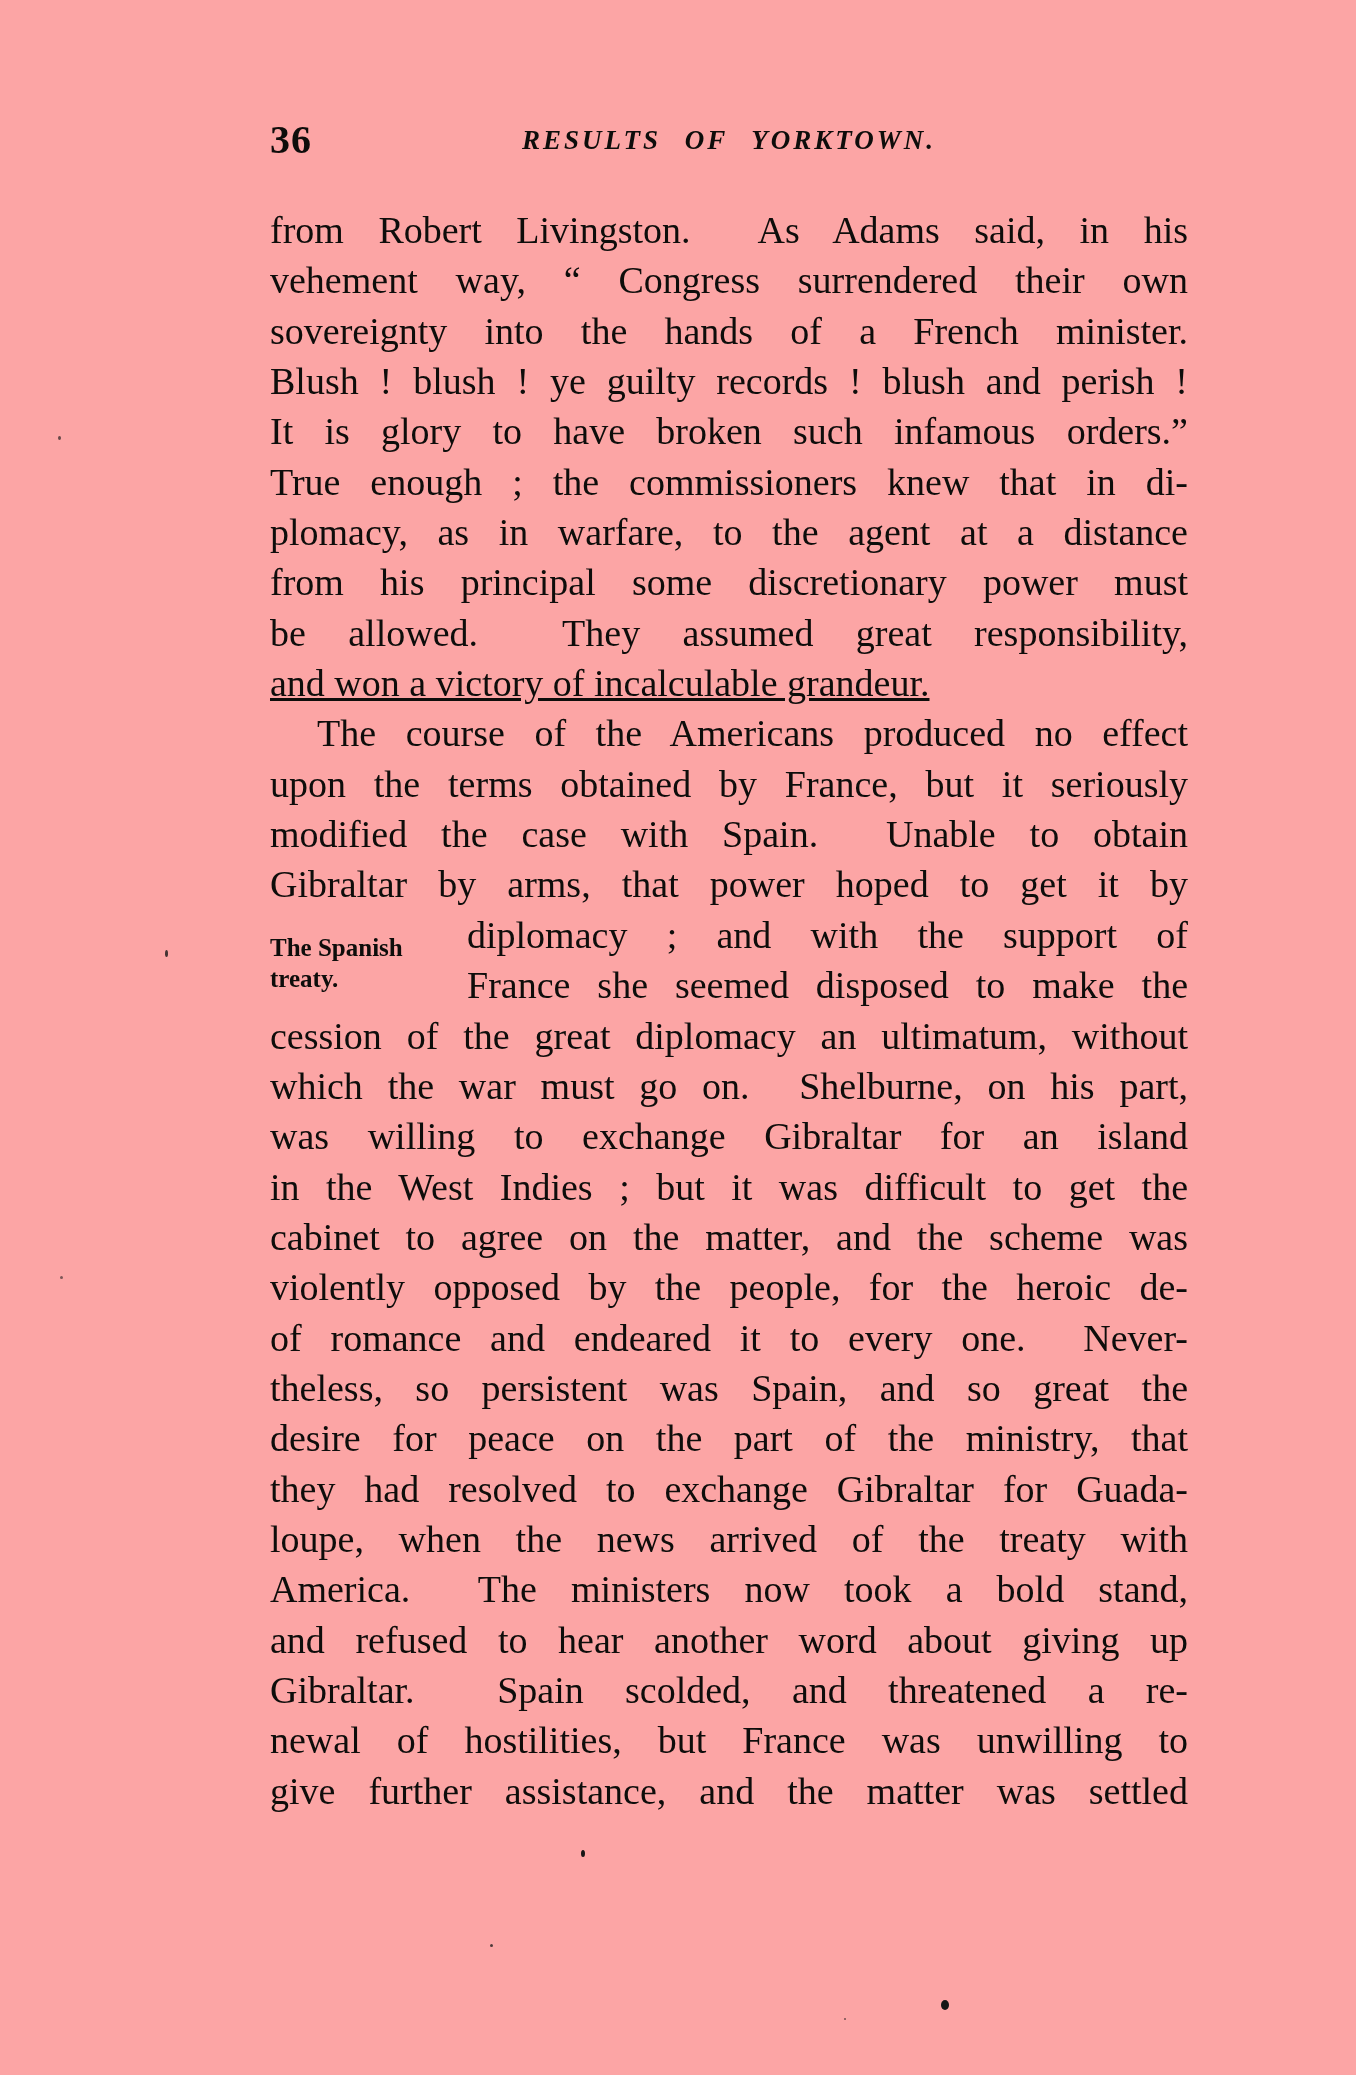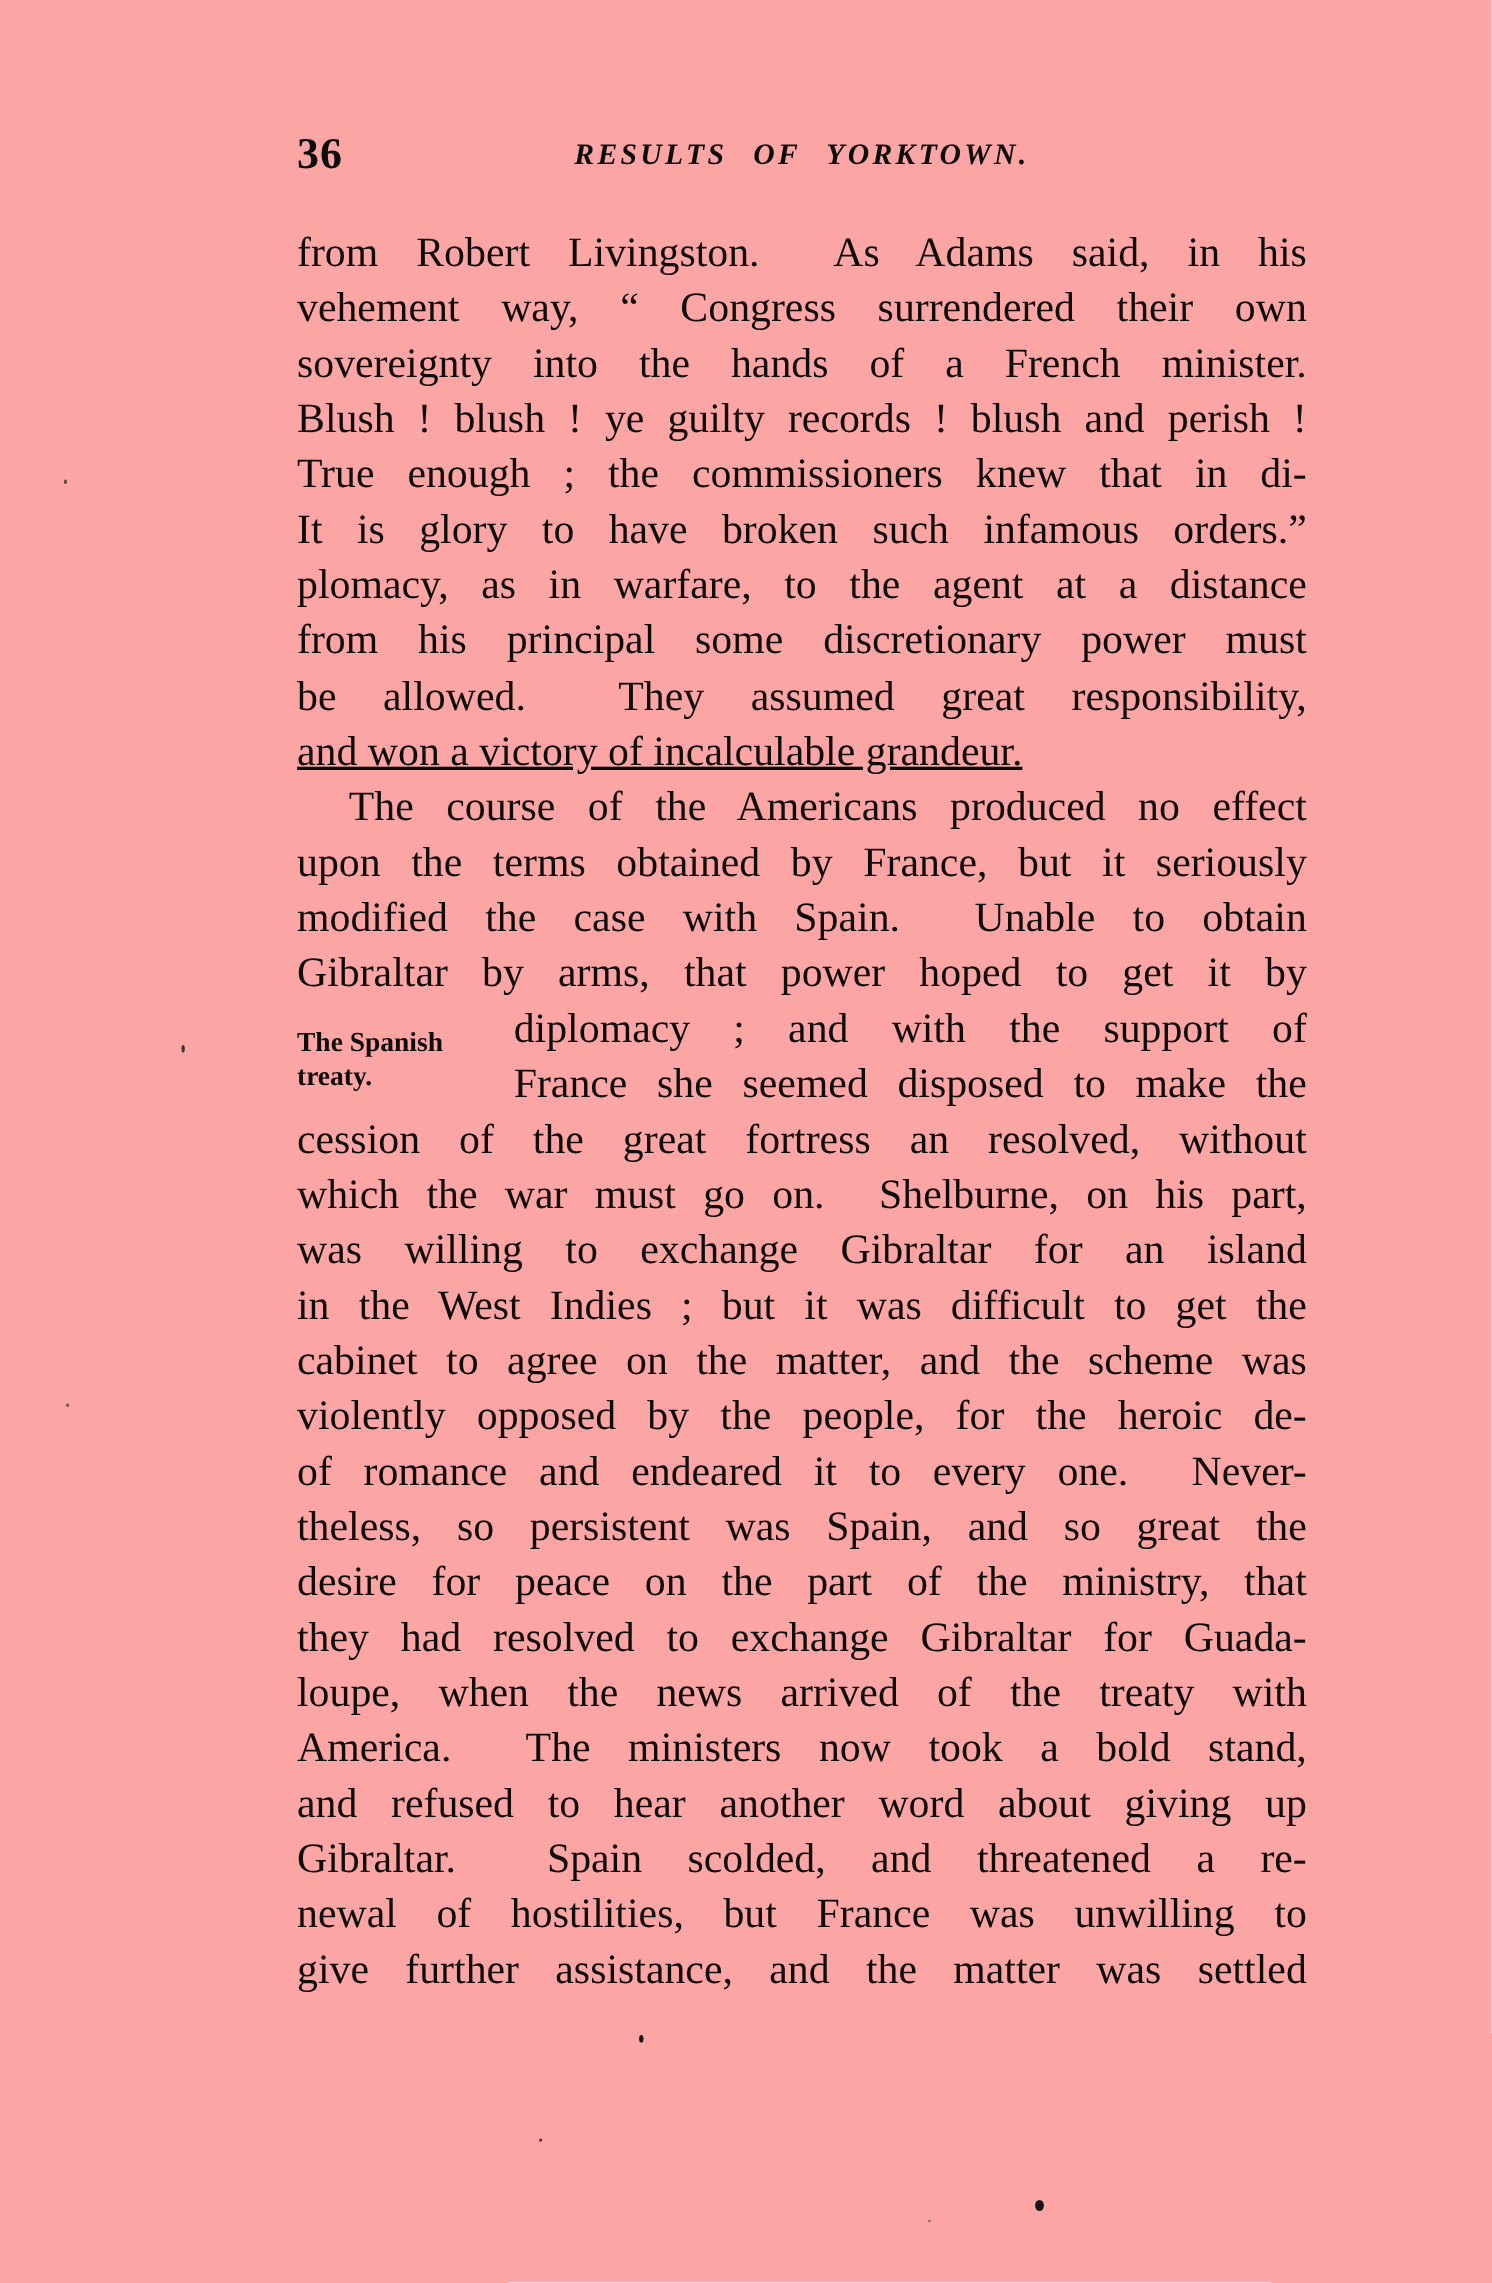--- a/index.html
+++ b/index.html
@@ -103,33 +103,33 @@
   <div class="header-row">
     <div class="page-number">36</div>
     <div class="running-title">RESULTS OF YORKTOWN.</div>
   </div>
 
   <div class="body-block">
     <div class="line">from Robert Livingston.&nbsp; As Adams said, in his</div>
     <div class="line">vehement way, “ Congress surrendered their own</div>
     <div class="line">sovereignty into the hands of a French minister.</div>
     <div class="line">Blush ! blush ! ye guilty records ! blush and perish !</div>
+    <div class="line">It is glory to have broken such infamous orders.”</div>
     <div class="line">True enough ; the commissioners knew that in di-</div>
-    <div class="line">It is glory to have broken such infamous orders.”</div>
     <div class="line">plomacy, as in warfare, to the agent at a distance</div>
     <div class="line">from his principal some discretionary power must</div>
     <div class="line">be allowed.&nbsp; They assumed great responsibility,</div>
     <div class="line para-end">and won a victory of incalculable grandeur.</div>
     <div class="line para-start">The course of the Americans produced no effect</div>
     <div class="line">upon the terms obtained by France, but it seriously</div>
     <div class="line">modified the case with Spain.&nbsp; Unable to obtain</div>
     <div class="line">Gibraltar by arms, that power hoped to get it by</div>
     <div class="line cut-in">diplomacy ; and with the support of</div>
     <div class="line cut-in">France she seemed disposed to make the</div>
-    <div class="line">cession of the great fortress an resolved, without</div>
+    <div class="line">cession of the great diplomacy an ultimatum, without</div>
     <div class="line">which the war must go on.&nbsp; Shelburne, on his part,</div>
     <div class="line">was willing to exchange Gibraltar for an island</div>
     <div class="line">in the West Indies ; but it was difficult to get the</div>
     <div class="line">cabinet to agree on the matter, and the scheme was</div>
     <div class="line">violently opposed by the people, for the heroic de-</div>
     <div class="line">of romance and endeared it to every one.&nbsp; Never-</div>
     <div class="line">theless, so persistent was Spain, and so great the</div>
     <div class="line">desire for peace on the part of the ministry, that</div>
     <div class="line">they had resolved to exchange Gibraltar for Guada-</div>
     <div class="line">loupe, when the news arrived of the treaty with</div>

